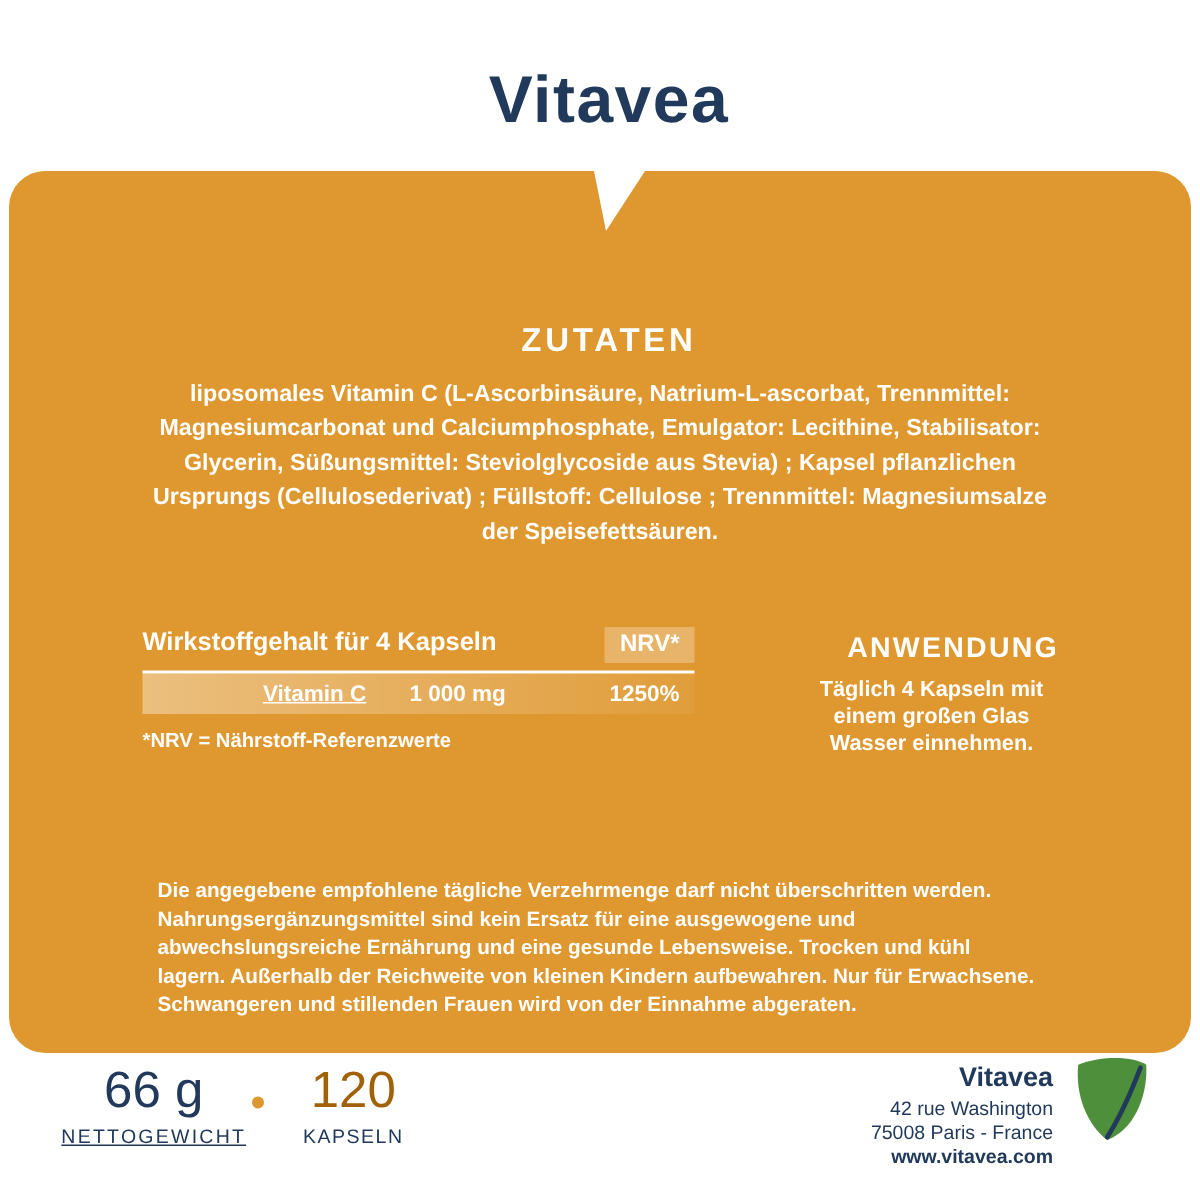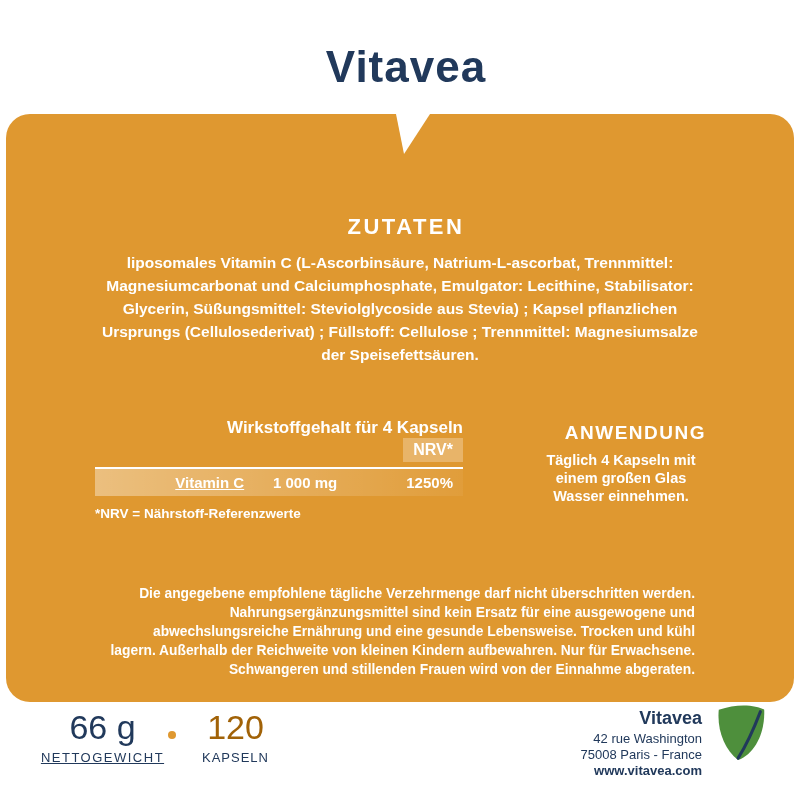--- a/index.html
+++ b/index.html
@@ -18,39 +18,39 @@
                border-right:26px solid transparent;}
 
   .zutaten-title{position:absolute;top:214px;left:0;width:100%;text-align:center;
                  color:#ffffff;font-size:22px;font-weight:bold;letter-spacing:2.5px;}
 
   .ingredients{position:absolute;top:252px;left:90px;width:620px;text-align:center;
                color:#ffffff;font-size:15.5px;line-height:1.48;font-weight:bold;}
 
   
   .nutri-table{position:absolute;left:95px;top:418px;width:368px;color:#ffffff;}
-  .nutri-head{display:flex;justify-content:space-between;align-items:flex-end;
-              border-bottom:2px solid #ffffff;padding-bottom:5px;flex-direction:column;}
+  .nutri-head{display:flex;justify-content:space-between;align-items:flex-start;
+              border-bottom:2px solid #ffffff;padding-bottom:5px;}
   .nutri-head-title{font-size:17px;font-weight:bold;}
   .nrv-box{background:rgba(255,255,255,0.28);padding:3px 10px;font-size:16px;font-weight:bold;}
   .nutri-row{display:flex;align-items:center;padding:5px 10px;
              background:linear-gradient(to right, rgba(255,255,255,0.38), rgba(255,255,255,0.05));
              font-size:15px;font-weight:bold;}
   .nutri-row .cell-name{flex:0 0 40%;text-align:right;text-decoration:underline;}
   .nutri-row .cell-amount{flex:0 0 35%;text-align:center;}
   .nutri-row .cell-nrv{flex:0 0 25%;text-align:right;}
   .nutri-footnote{margin-top:10px;font-size:13.5px;font-weight:bold;}
 
   
   .anwendung{position:absolute;left:536px;top:422px;width:170px;text-align:center;color:#ffffff;}
   .anwendung-title{font-size:19px;font-weight:bold;letter-spacing:1.5px;margin-bottom:7px;text-align:right;}
   .anwendung-line{font-size:14.5px;font-weight:bold;line-height:1.25;}
 
   
-  .warning{position:absolute;left:105px;top:584px;width:590px;text-align:right;
+  .warning{position:absolute;left:105px;top:584px;width:590px;text-align:left;
            color:#ffffff;font-size:13.8px;line-height:1.38;font-weight:bold;}
 
   
   .net-weight-value{position:absolute;left:30px;top:708px;width:145px;text-align:center;
                     color:#21395B;font-size:34px;}
   .net-weight-label{position:absolute;left:20px;top:750px;width:165px;text-align:center;
                     color:#21395B;font-size:13px;letter-spacing:1.5px;text-decoration:underline;}
   .dot-sep{position:absolute;left:168px;top:731px;width:8px;height:8px;border-radius:50%;
            background:#DF9830;}
   .capsule-value{position:absolute;left:193px;top:708px;width:85px;text-align:center;

